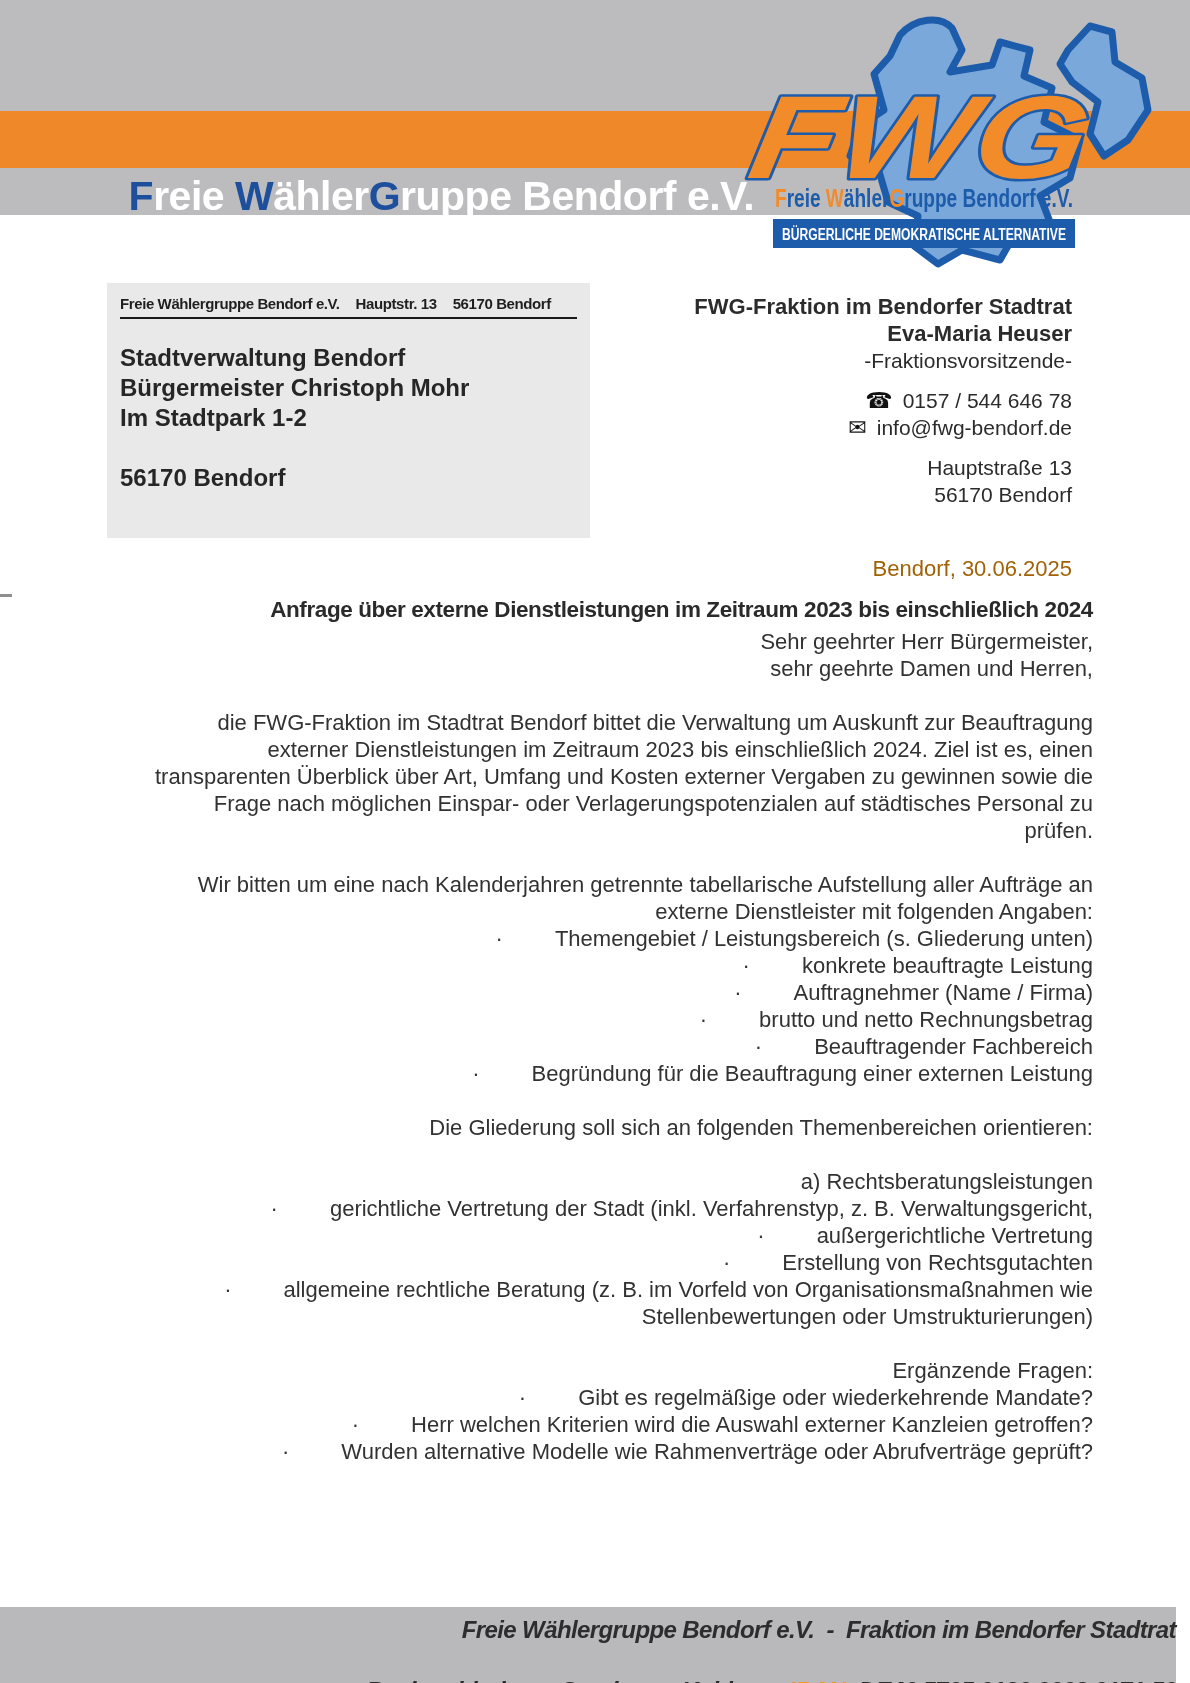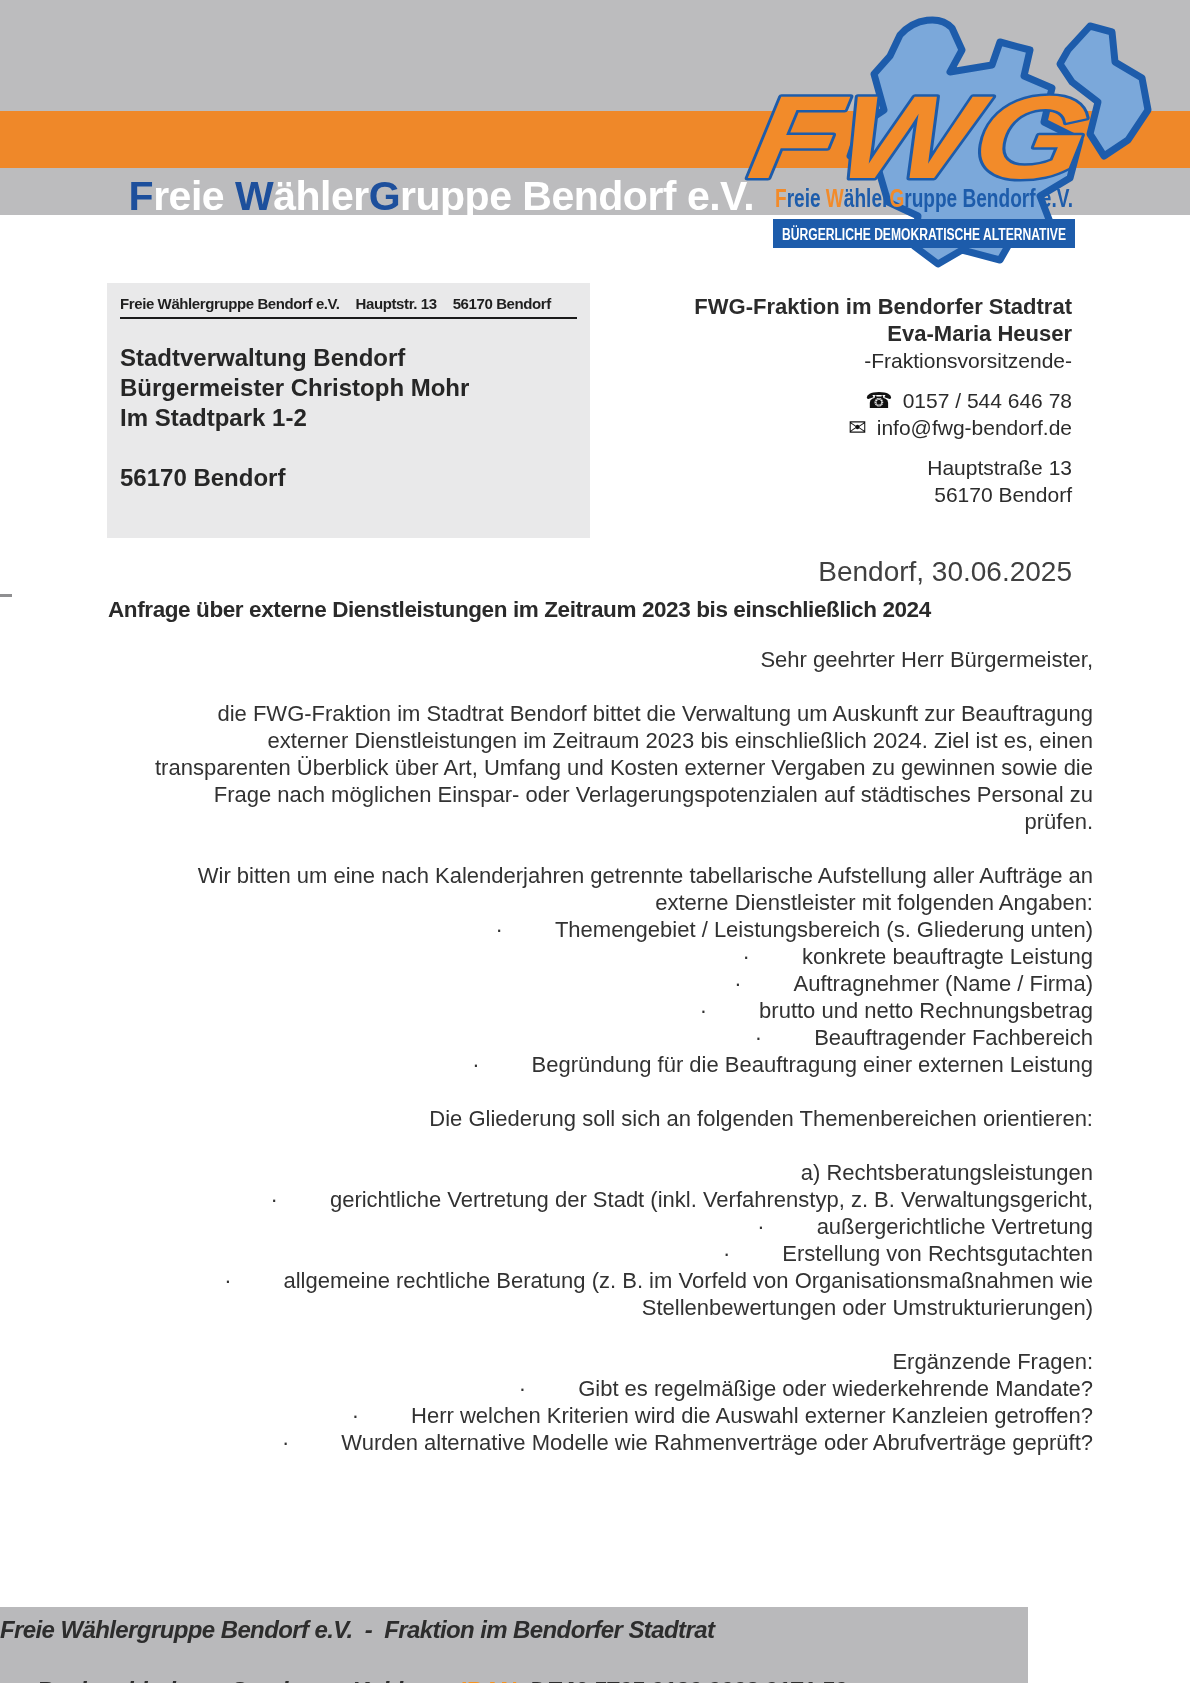--- a/index.html
+++ b/index.html
@@ -27,35 +27,35 @@
 
   
   .contact{position:absolute;right:118px;top:293px;text-align:right;font-size:21px;
     line-height:27px;color:#2b2b2b;}
   .contact .org,.contact .name{font-weight:bold;font-size:22px;}
   .contact .group-gap{height:13px;}
   .contact .icon{display:inline-block;margin-right:10px;font-size:22px;color:#111;}
 
   .fold-mark{position:absolute;left:0;top:594px;width:12px;height:3px;background:#8f8f91;}
 
-  .date-line{position:absolute;right:118px;top:556px;font-size:28px;color:#404040;margin-left:16px;}
+  .date-line{position:absolute;right:118px;top:556px;font-size:22px;color:#a16207;margin-left:16px;}
 
   
   .main-col{position:absolute;left:108px;top:596px;width:985px;font-size:22px;
     line-height:27px;color:#323232;}
   .subject{font-weight:bold;font-size:22.5px;letter-spacing:-0.4px;white-space:nowrap;
-    color:#2a2a2a;margin-bottom:23px;}
+    color:#2a2a2a;margin-bottom:5px;text-align:right;}
   .main-col .line{white-space:pre;min-height:27px;text-align:right;}
   .main-col .blank{height:27px;}
   .b-dot{display:inline-block;}
   .b-tab{display:inline-block;width:52px;}
 
   
-  .footer{position:absolute;left:0;top:1607px;width:1028px;height:76px;background:#b9b9bb;
-    text-align:left;color:#2d2d2d;}
+  .footer{position:absolute;left:0;top:1607px;width:1176px;height:76px;background:#b9b9bb;
+    text-align:right;color:#2d2d2d;}
   .footer .f-line{font-size:24px;font-weight:bold;font-style:italic;letter-spacing:-0.6px;
     white-space:pre;}
   .footer .f-line1{margin-top:9px;}
   .footer .f-line2{margin-top:5px;}
   .seg-dark{color:#2d2d2d;}
   .seg-iban{color:#f6921e;}
 </style>
 </head>
 <body>
 
@@ -112,20 +112,21 @@
   </div>
 
   <div class="fold-mark"></div>
 
   <div class="date-line">Bendorf, 30.06.2025</div>
 
   <div class="main-col">
     <div class="subject">Anfrage über externe Dienstleistungen im Zeitraum 2023 bis einschließlich 2024</div>
     <div>
         <div class="line">Sehr geehrter Herr Bürgermeister,</div>
+        <div class="line">sehr geehrte Damen und Herren,</div>
         <div class="blank"></div>
         <div class="line">die FWG-Fraktion im Stadtrat Bendorf bittet die Verwaltung um Auskunft zur Beauftragung</div>
         <div class="line">externer Dienstleistungen im Zeitraum 2023 bis einschließlich 2024. Ziel ist es, einen</div>
         <div class="line">transparenten Überblick über Art, Umfang und Kosten externer Vergaben zu gewinnen sowie die</div>
         <div class="line">Frage nach möglichen Einspar- oder Verlagerungspotenzialen auf städtisches Personal zu</div>
         <div class="line">prüfen.</div>
         <div class="blank"></div>
         <div class="line">Wir bitten um eine nach Kalenderjahren getrennte tabellarische Aufstellung aller Aufträge an</div>
         <div class="line">externe Dienstleister mit folgenden Angaben:</div>
         <div class="line"><span class="b-dot">·</span><span class="b-tab"></span><span>Themengebiet / Leistungsbereich (s. Gliederung unten)</span></div>

